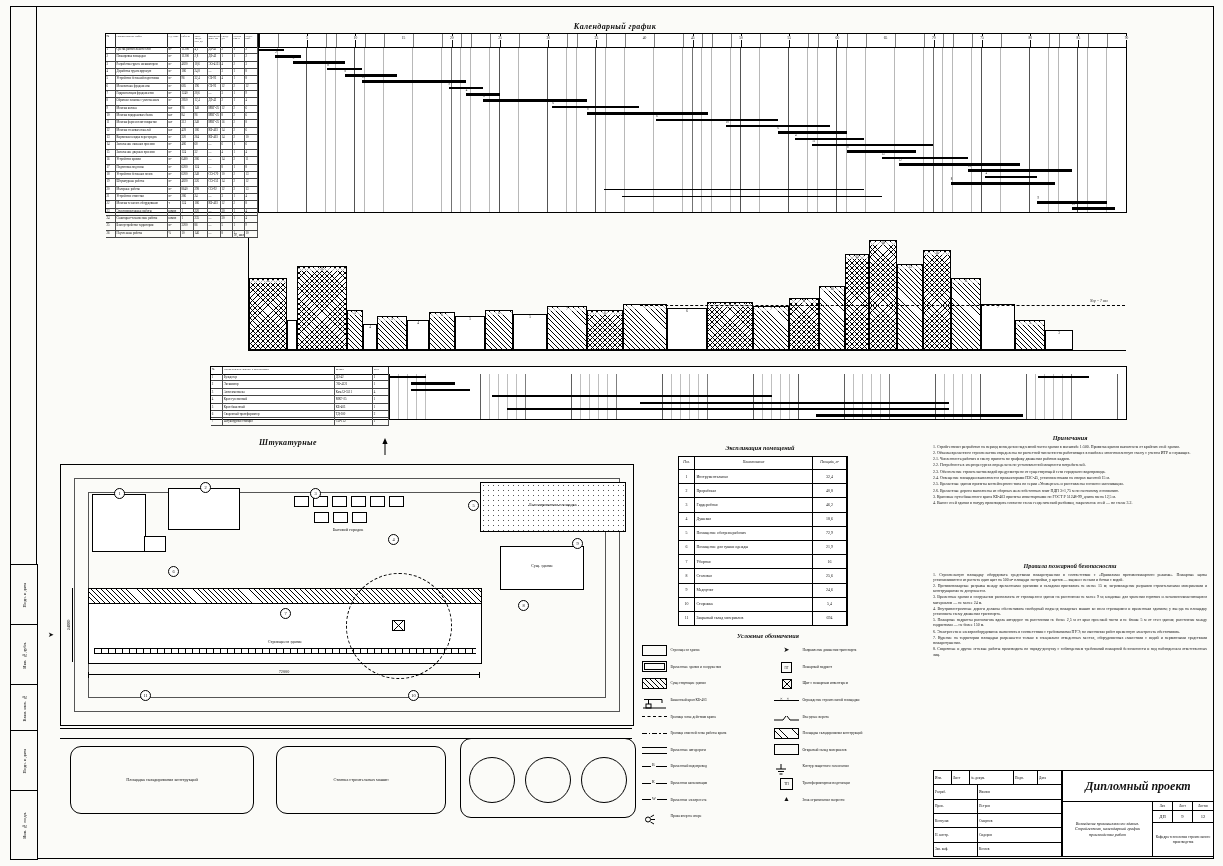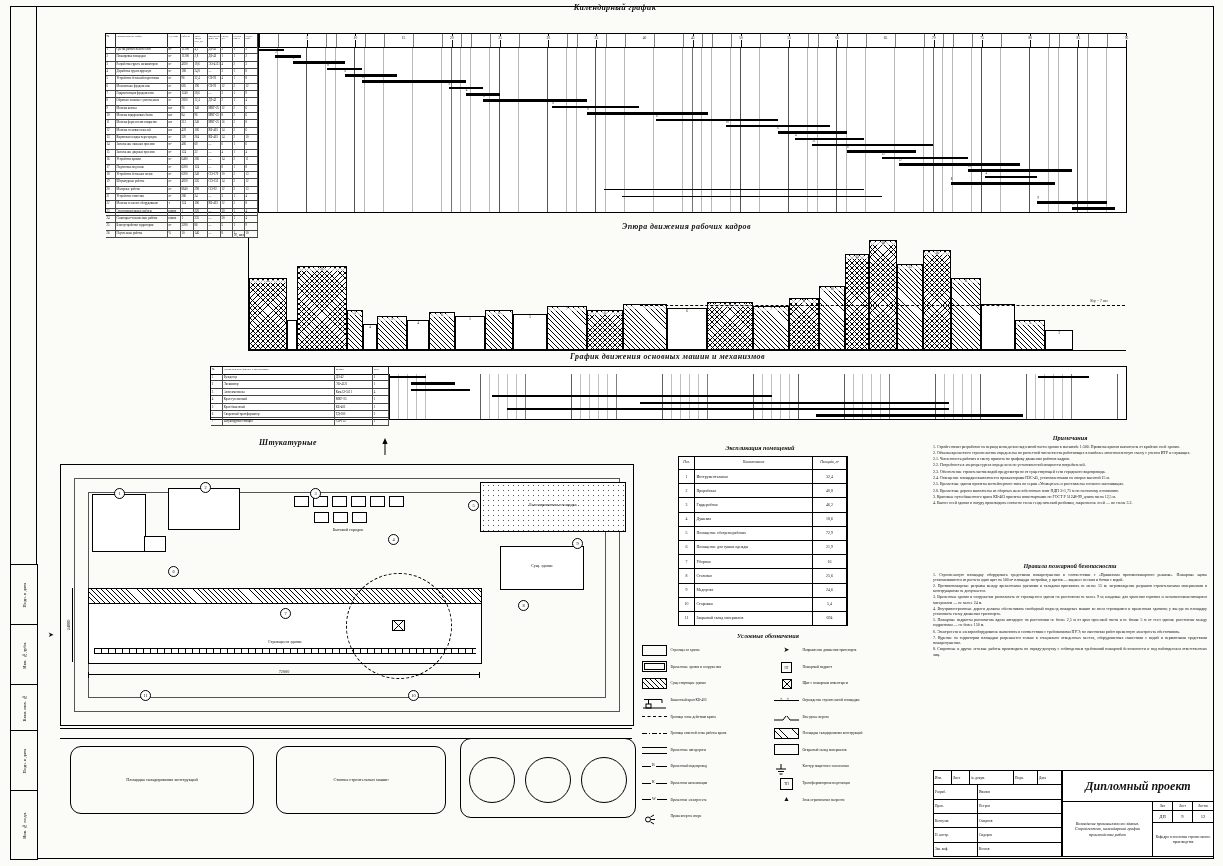--- a/index.html
+++ b/index.html
@@ -130,21 +130,21 @@
         <span>Взам. инв. №</span>
       </div>
       <div class="mbox" style="top: 730px; height: 60px;">
         <span>Подп. и дата</span>
       </div>
       <div class="mbox" style="top: 790px; height: 68px;">
         <span>Инв. № подл.</span>
       </div>
     </div>
 
-  <div class="stitle" style="left:105px;top:3px;width:1020px;">Календарный график</div>
+  <div class="stitle" style="left:105px;top:22px;width:1020px;">Календарный график</div>
   <div class="cal">
     <div class="cal-heads" id="cal-heads">
         <span>№</span>
         <span>Наименование работ</span>
         <span>Ед. изм.</span>
         <span>Объем</span>
         <span>Затр. труда чел-дн</span>
         <span>Машины маш-см</span>
         <span>Прод. дн</span>
         <span>Число смен</span>
@@ -529,21 +529,20 @@
         <div class="hbar thin" style="left: 42%; width: 30%; top: 148.662px;"></div>
         <div class="hbar" style="left: 90%; width: 8%; top: 154.008px;">
           <span class="hlab">9</span>
         </div>
         <div class="hbar" style="left: 94%; width: 5%; top: 160.354px;">
           <span class="hlab">10</span>
         </div>
       </div>
   </div>
 
-  <div class="stitle" style="left:248px;top:222px;width:877px;">Эпюра движения рабочих кадров</div>
   <div class="ep-axis">N, чел</div>
   <div class="ep" id="ep">
       <div class="ep-b hx" style="width: 38px; height: 72px;">
         <i>6</i>
       </div>
       <div class="ep-b" style="width: 10px; height: 30px;"></div>
       <div class="ep-b hx" style="width: 50px; height: 84px;">
         <i>8</i>
       </div>
       <div class="ep-b hd" style="width: 16px; height: 40px;">
@@ -615,21 +614,20 @@
       <div class="ep-b hd" style="width: 30px; height: 30px;">
         <i>5</i>
       </div>
       <div class="ep-b" style="width: 28px; height: 20px;">
         <i>3</i>
       </div>
     </div>
   <div class="ep-mid"></div>
   <div class="ep-midlab">Nср = 7 чел</div>
 
-  <div class="stitle" style="left:210px;top:352px;width:915px;">График движения основных машин и механизмов</div>
   <div class="mach">
     <div class="m-heads" id="m-heads">
         <span>№</span>
         <span>Наименование машин и механизмов</span>
         <span>Марка</span>
         <span>Кол.</span>
       </div>
     <div class="m-left" id="m-left">
         <div class="mrow">
           <span>1</span>

